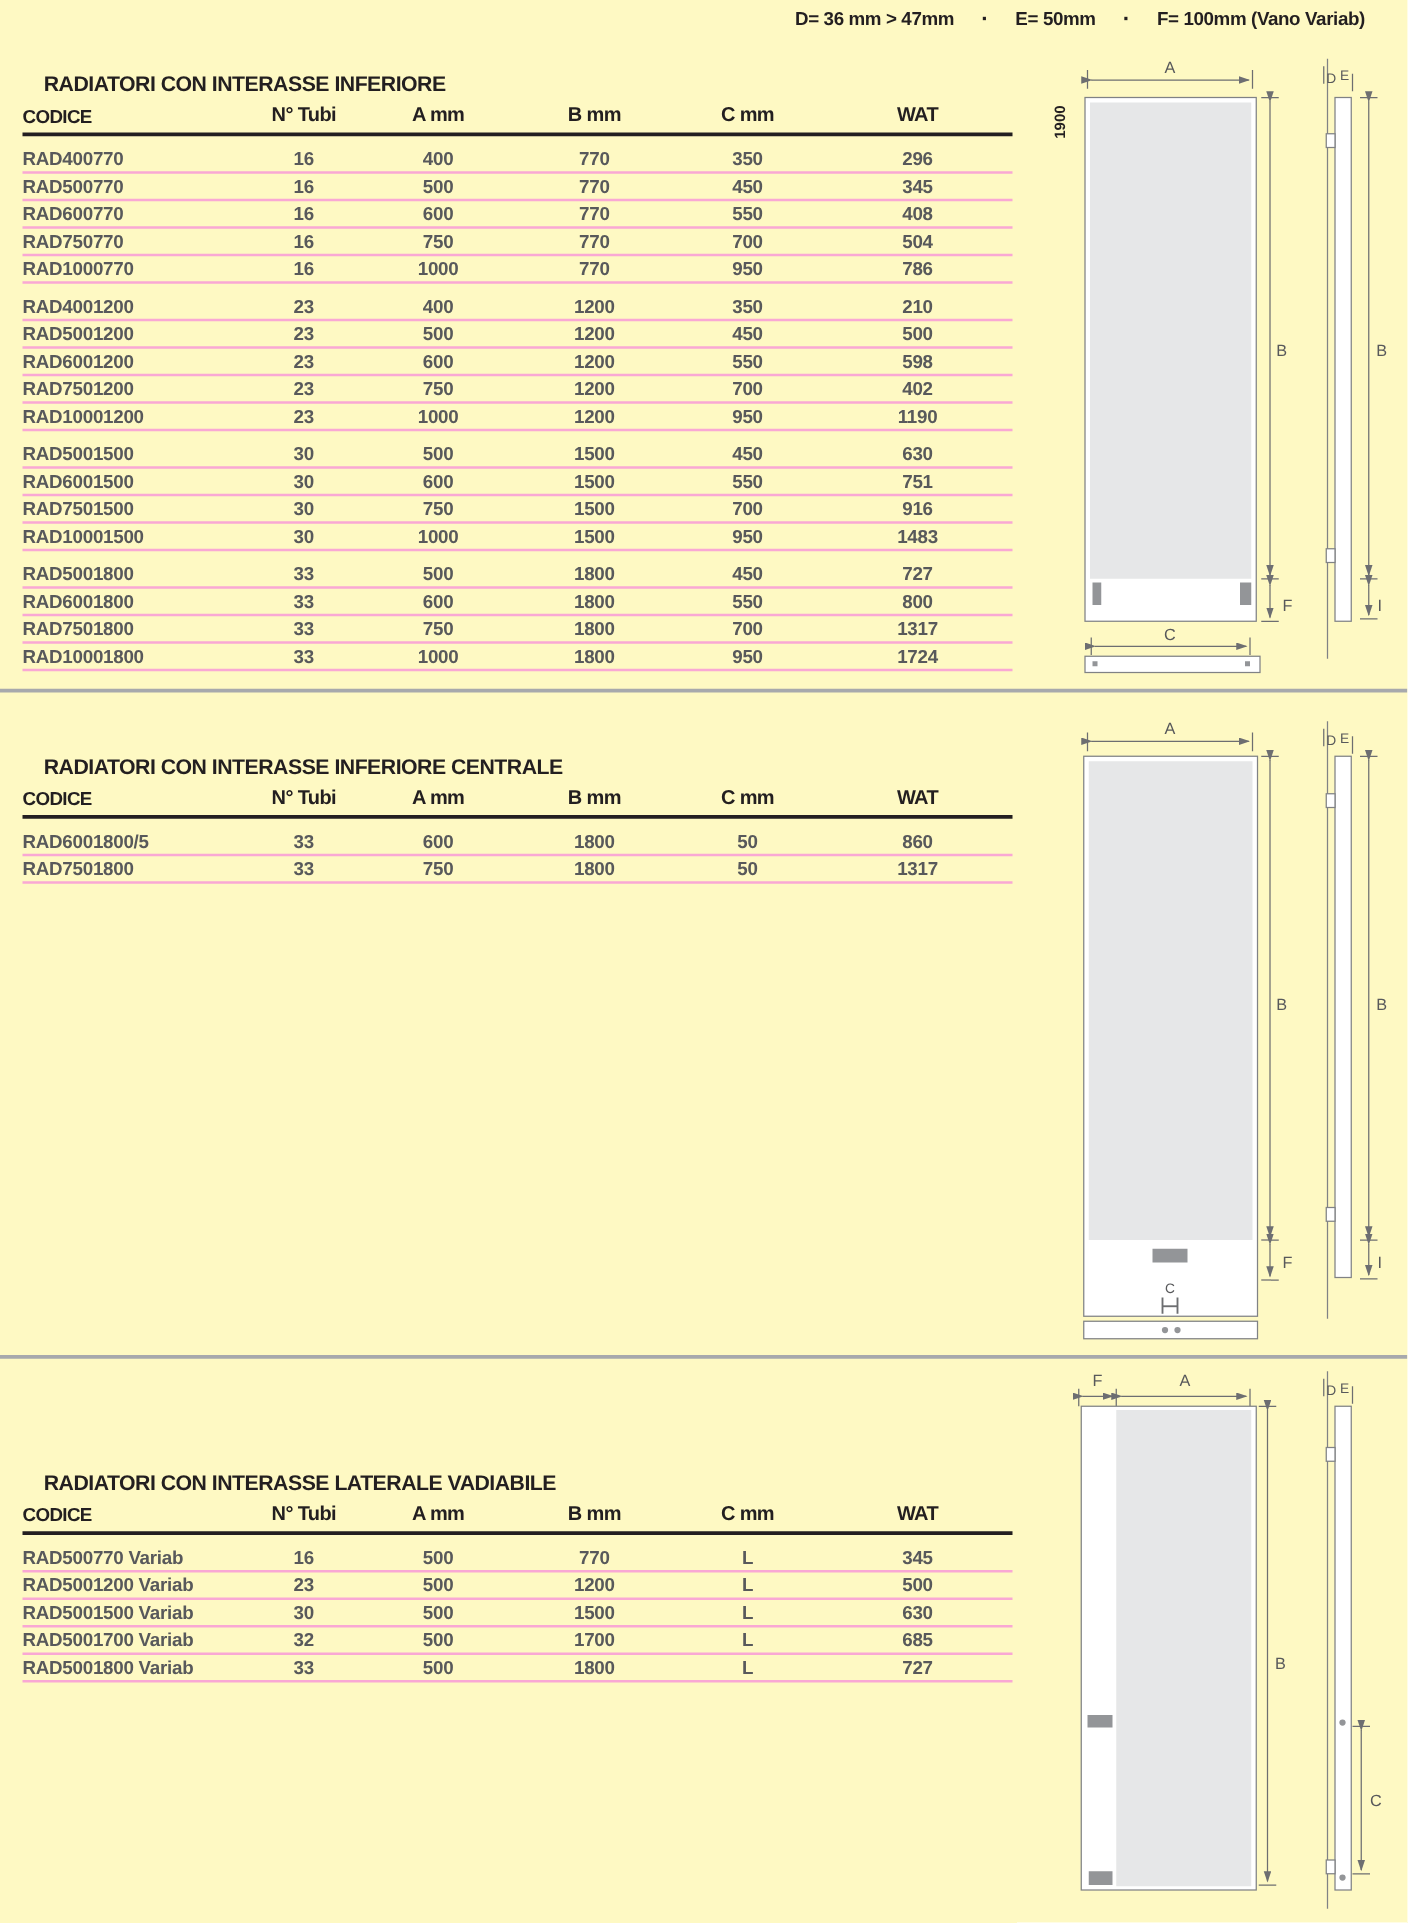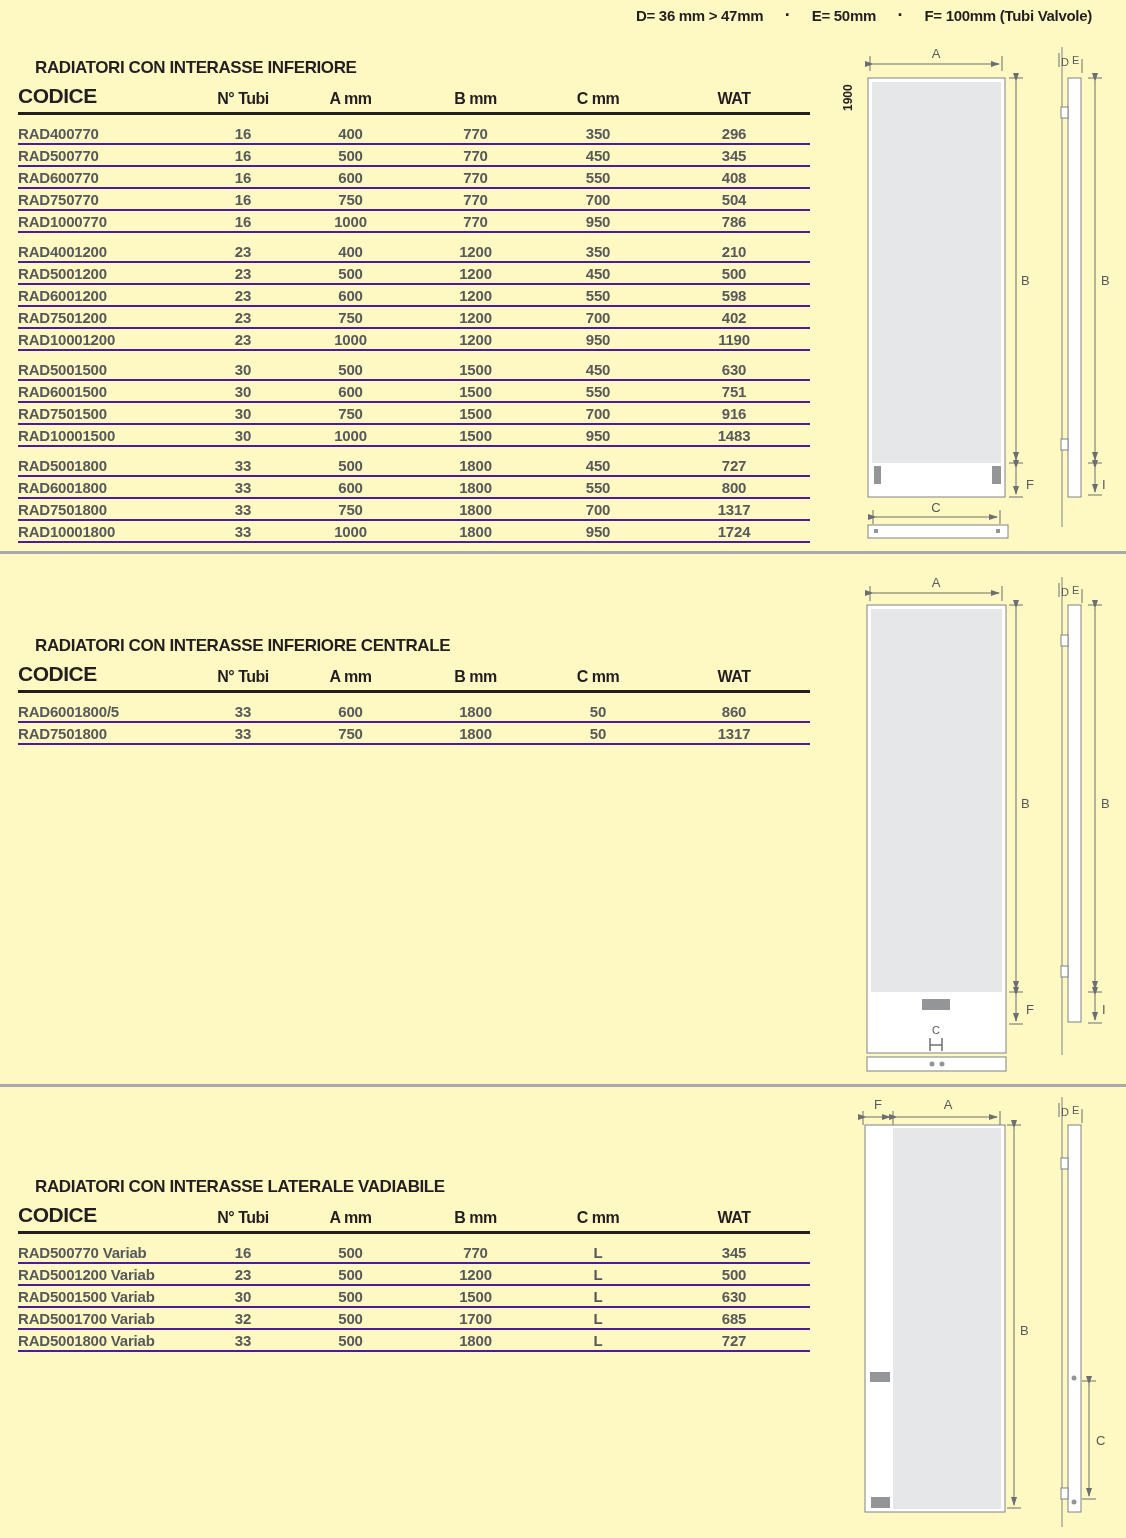--- a/index.html
+++ b/index.html
@@ -19,26 +19,26 @@
   .tsection .ttitle{
     font-size:17px;font-weight:bold;letter-spacing:-0.4px;margin:0 0 6px 17px;color:#231f20;
   }
   .thead{
     display:grid;grid-template-columns:180px 90px 125px 125px 120px 152px;
     align-items:end;border-bottom:3px solid #231f20;padding-bottom:4px;
   }
   .thead .hcell{
     font-size:16px;font-weight:bold;letter-spacing:-0.5px;text-align:center;color:#231f20;
   }
-  .thead .hcell.h0{text-align:left;font-size:21px;}
+  .thead .hcell.h0{text-align:left;font-size:15px;}
   .tgroup{margin-top:8px;}
   .tgroup:first-child{margin-top:5px;}
   .row{
     display:grid;grid-template-columns:180px 90px 125px 125px 120px 152px;
-    height:20px;align-items:center;border-bottom:2px solid #4c1d95;
+    height:20px;align-items:center;border-bottom:2px solid #f9a8d4;
   }
   .row .cell{
     font-size:15px;font-weight:bold;letter-spacing:-0.2px;color:#58595b;text-align:center;
     white-space:nowrap;overflow:hidden;
   }
   .row .cell.c0{text-align:left;}
   
   .divider{position:absolute;left:0;width:1126px;height:3px;background:#a7a9ac;}
   
   .diagram{position:absolute;}
@@ -51,21 +51,21 @@
 </head>
 <body>
 
 <div class="page">
 
   <div class="legend">
     <span>D= 36 mm &gt; 47mm</span>
     <span class="dot">·</span>
     <span>E= 50mm</span>
     <span class="dot">·</span>
-    <span>F= 100mm (Tubi Valvole)</span>
+    <span>F= 100mm (Vano Variab)</span>
   </div>
 
   <section class="tsection" style="top:58px;">
     <h2 class="ttitle">RADIATORI CON INTERASSE INFERIORE</h2>
     <div class="thead">
       <span class="hcell h0">CODICE</span>
       <span class="hcell">N° Tubi</span>
       <span class="hcell">A mm</span>
       <span class="hcell">B mm</span>
       <span class="hcell">C mm</span>
@@ -280,21 +280,21 @@
     <text x="271" y="240">B</text>
     <g stroke="#6d6e71" stroke-width="1">
       <line x1="258" y1="450" x2="272" y2="450"></line>
       <line x1="265" y1="423" x2="265" y2="447" marker-start="url(#ar1)" marker-end="url(#ar1)"></line>
     </g>
     <text x="272" y="444">I</text>
   </svg>
 
   <div class="divider" style="top:551px;"></div>
 
-  <section class="tsection" style="top:636px;">
+  <section class="tsection" style="top:604px;">
     <h2 class="ttitle">RADIATORI CON INTERASSE INFERIORE CENTRALE</h2>
     <div class="thead">
       <span class="hcell h0">CODICE</span>
       <span class="hcell">N° Tubi</span>
       <span class="hcell">A mm</span>
       <span class="hcell">B mm</span>
       <span class="hcell">C mm</span>
       <span class="hcell">WAT</span>
     </div>
     <div class="tgroup">

